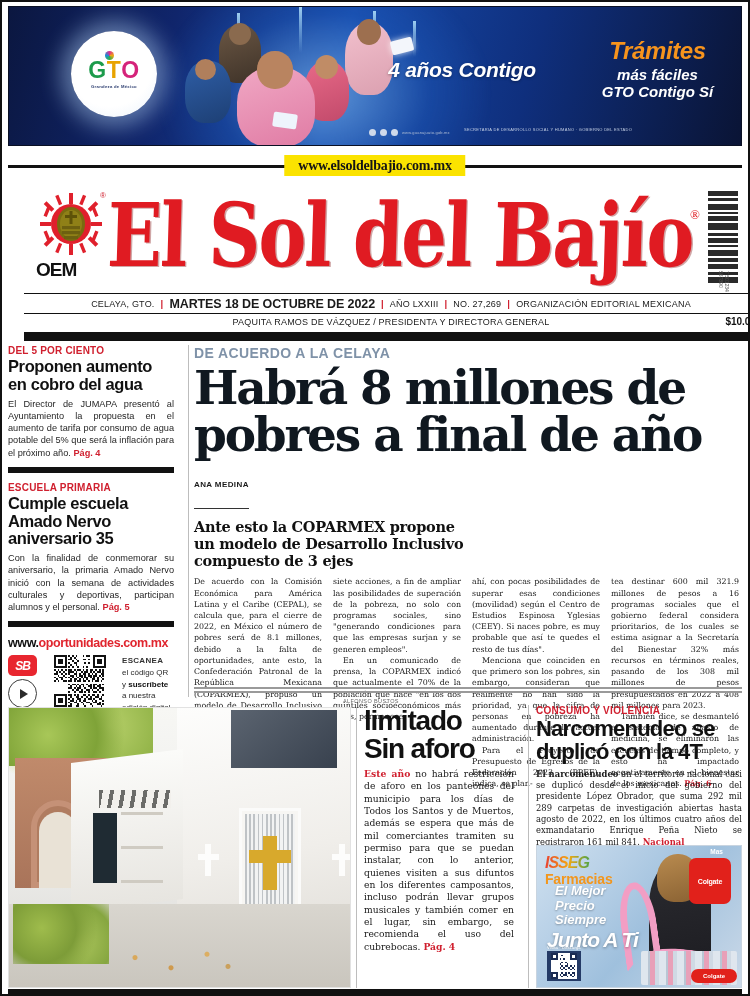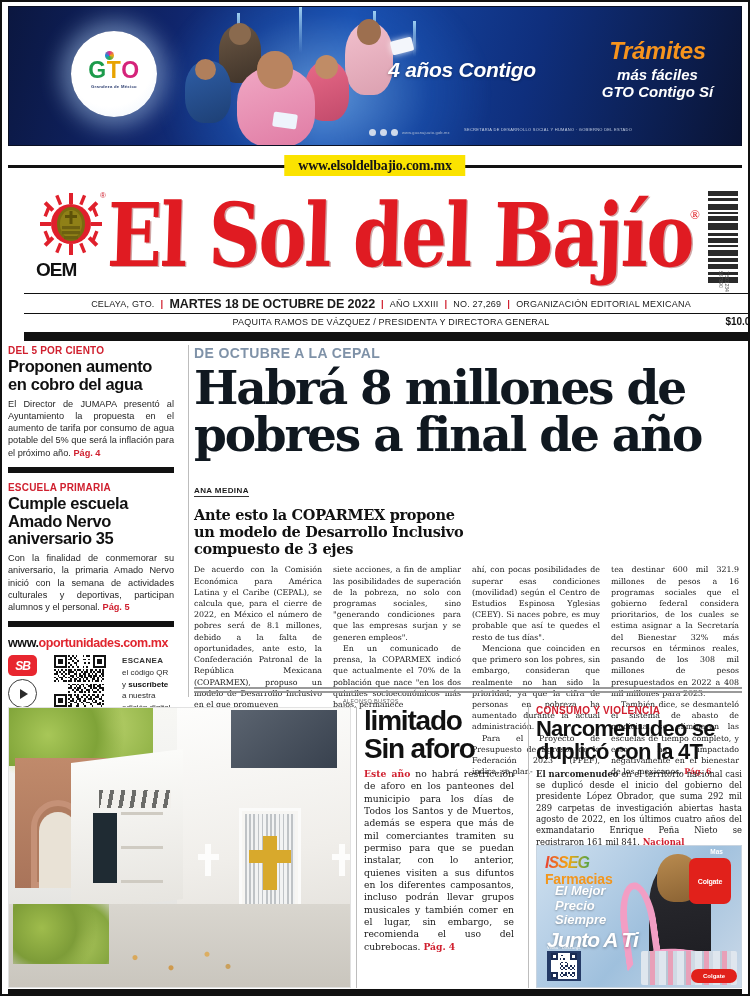--- a/index.html
+++ b/index.html
@@ -149,22 +149,22 @@
   .dbl-rule i { display:block; height:2px; background:#9a9a9a; }
   .dbl-rule i+i { margin-top:2px; height:2px; }
 
   
   .col-main { position:absolute; left:186px; top:0; width:548px; }
   .main-kicker { color:#7f92a8; font-size:14px; font-weight:800; letter-spacing:.4px; }
   .main-head {
     font-family:"DejaVu Serif", serif; font-weight:700; color:#101820;
     font-size:47px; line-height:1.0; letter-spacing:-2.2px; margin-top:3px;
   }
-  .byline { margin-top:28px; font-size:8px; font-weight:800; letter-spacing:.4px; color:#1a1a1a;
-    border-bottom:1px solid #333; display:inline-block; padding-bottom:1px; }
+  .byline { margin-top:22px; font-size:8px; font-weight:800; letter-spacing:.4px; color:#1a1a1a;
+    border-bottom:1px solid #333; display:inline-block; padding-bottom:19px; }
   .main-sub { font-family:"DejaVu Serif", serif; font-weight:700; font-size:14.5px;
     line-height:1.18; color:#111; margin-top:9px; width:285px; letter-spacing:-.3px; }
   .main-cols { margin-top:7px; display:flex; gap:11px; }
   .mcol { width:128px; font-family:"DejaVu Serif", serif; font-size:7.9px; line-height:1.42;
     color:#181818; text-align:justify; }
   .mcol p { text-indent:10px; }
   .mcol p:first-child { text-indent:0; }
 
   .rule-dbl2 { position:absolute; left:186px; top:342px; width:548px; }
   .rule-dbl2 i { display:block; height:2px; background:#9a9a9a; }
@@ -485,21 +485,21 @@
         <div class="dbl-rule">
             <i></i>
             <i></i>
           </div>
       </div>
     </div>
 
     <div class="vrule" style="left:180px; height:352px;"></div>
 
     <div class="col-main">
-      <div class="main-kicker">DE OCTUBRE A LA CEPAL</div>
+      <div class="main-kicker">DE ACUERDO A LA CELAYA</div>
       <div class="main-head">
         <div>Habrá 8 millones de</div>
         <div>pobres a final de año</div>
       </div>
       <div class="byline">ANA MEDINA</div>
       <div class="main-sub">Ante esto la COPARMEX propone un modelo de Desarrollo Inclusivo compuesto de 3 ejes</div>
 
       <div class="main-cols">
         <div class="mcol">
           <p>De acuerdo con la Comisión Económica para América Latina y el Caribe (CEPAL), se calcula que, para el cierre de 2022, en México el número de pobres será de 8.1 millones, debido a la falta de oportunidades, ante esto, la Confederación Patronal de la República Mexicana (COPARMEX), propuso un modelo de Desarrollo Inclusivo en el que promueven</p>

